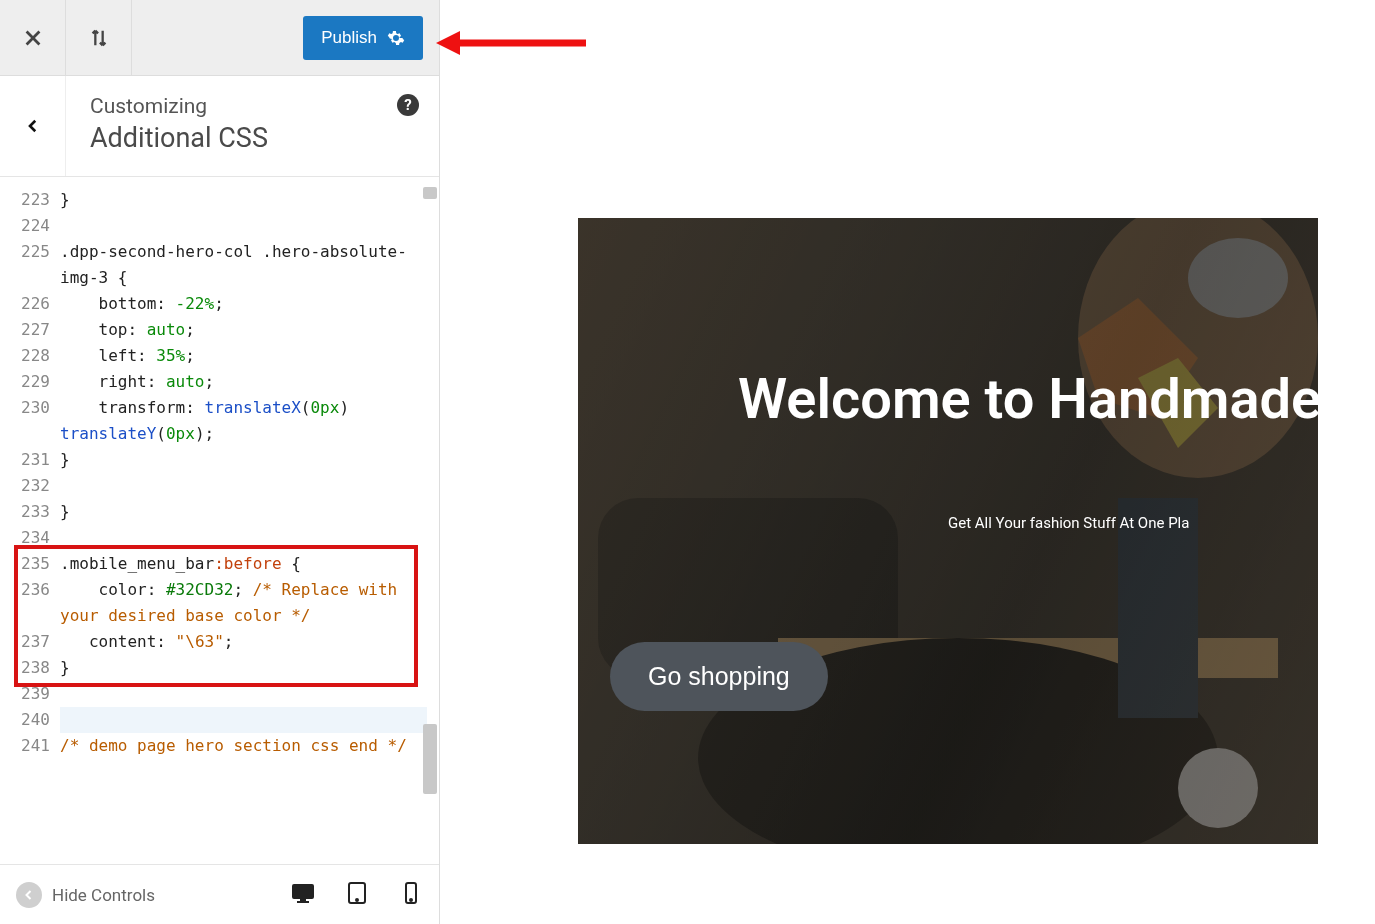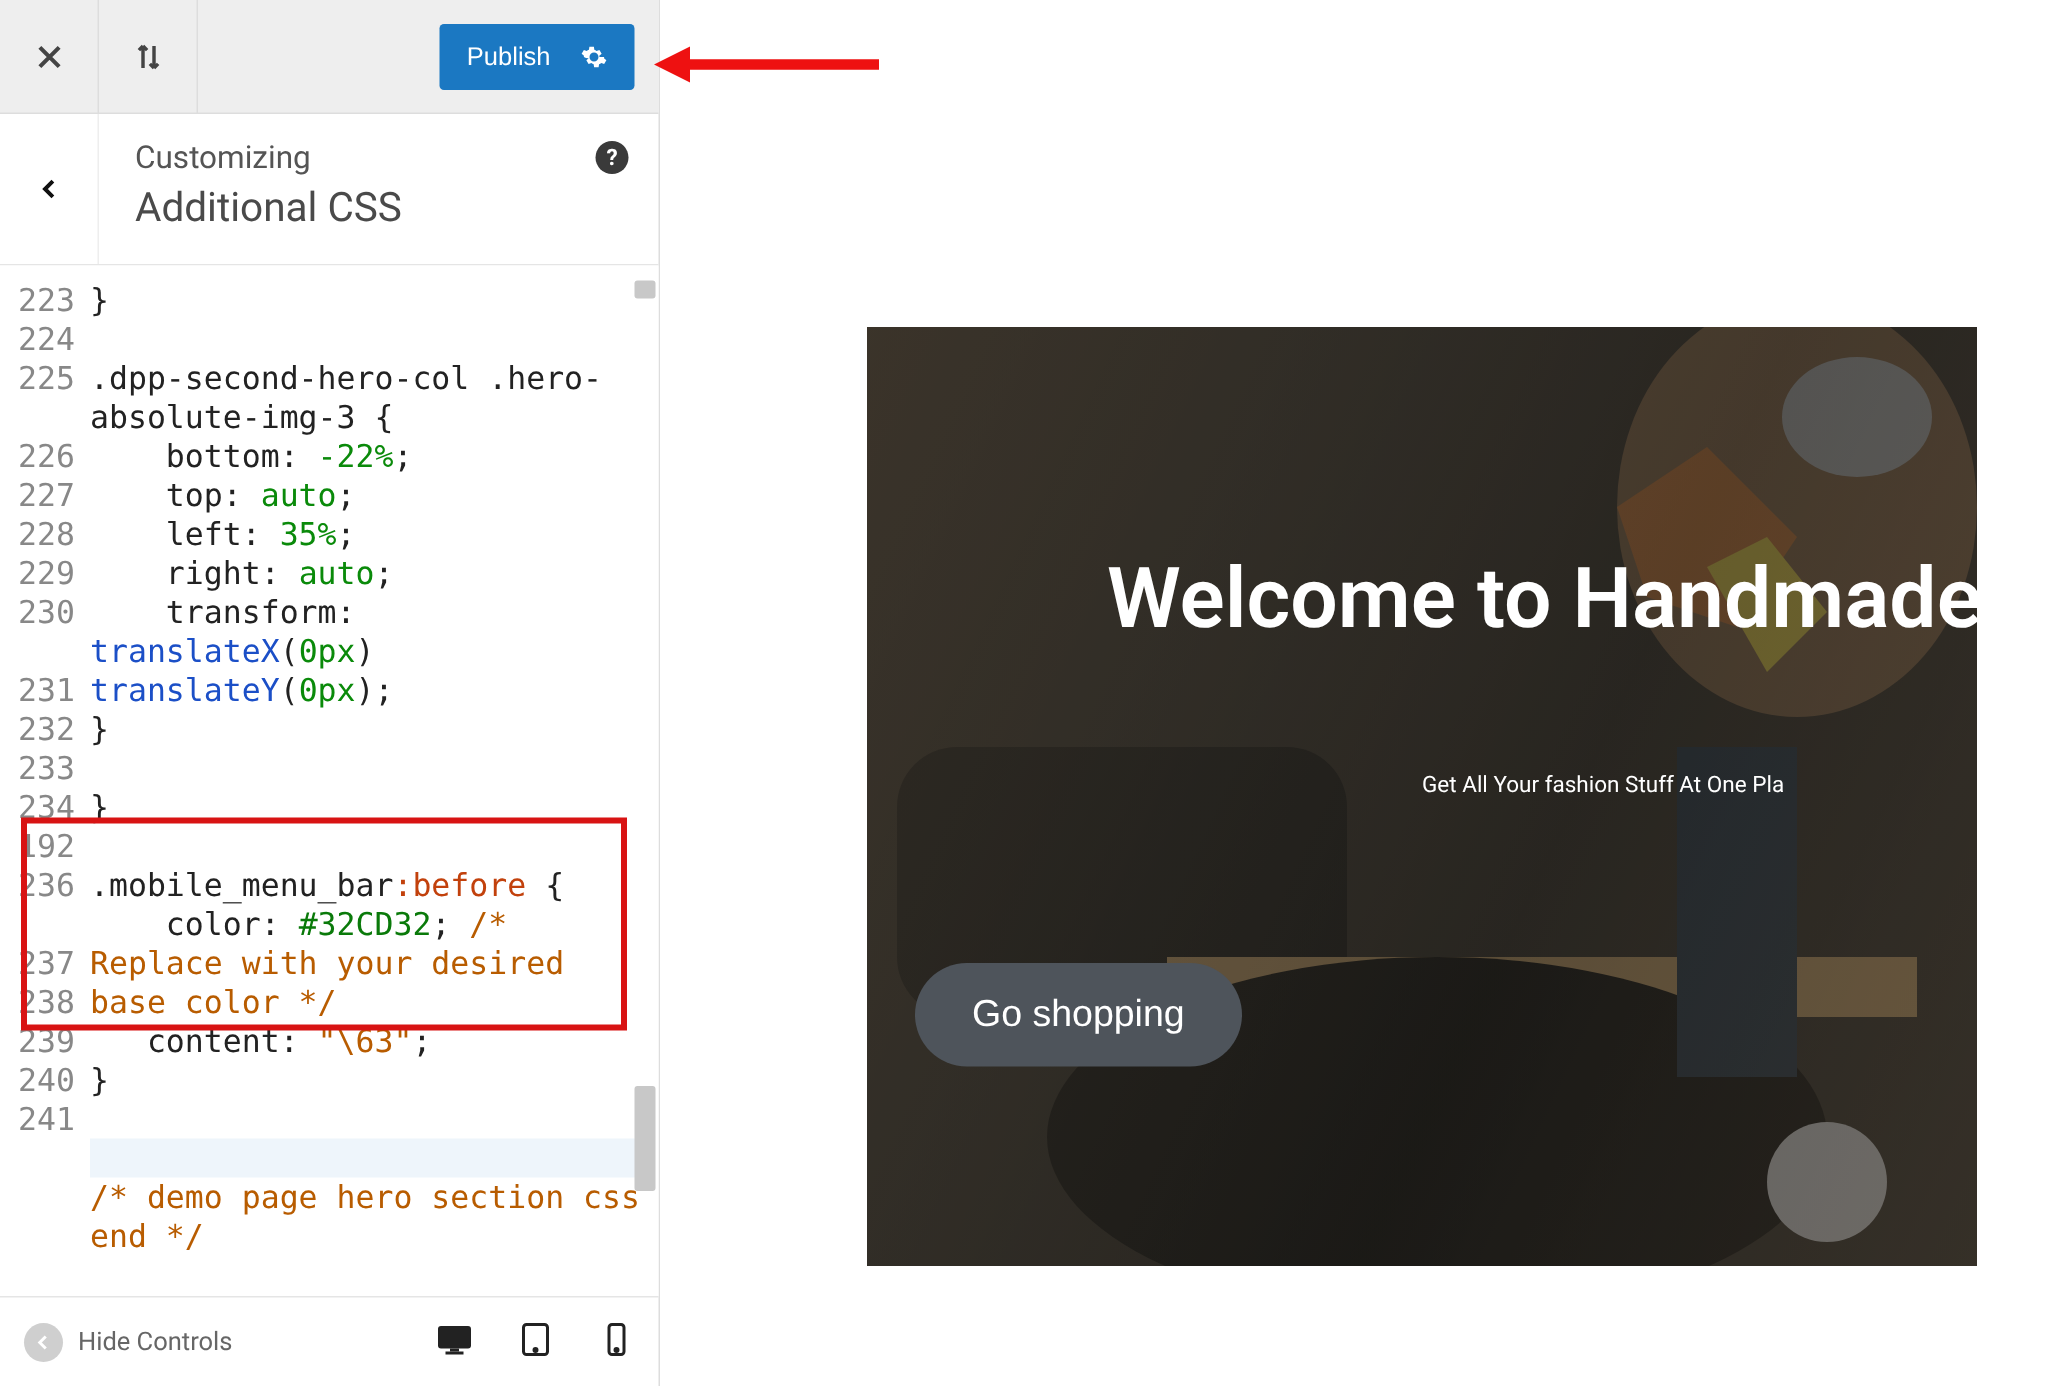--- a/index.html
+++ b/index.html
@@ -8,35 +8,35 @@
 .app { display: flex; height: 924px; width: 1375px; }
 
 
 .sidebar { width: 440px; border-right: 1px solid #ddd; display: flex; flex-direction: column; background: #fff; }
 
 
 .topbar { height: 76px; background: #eeeeee; display: flex; align-items: center; border-bottom: 1px solid #ddd; position: relative; }
 .topbar .cell { width: 66px; height: 76px; display: flex; align-items: center; justify-content: center; border-right: 1px solid #ddd; cursor: pointer; color: #555; }
 .topbar .cell svg { width: 22px; height: 22px; }
 .topbar .spacer { flex: 1; }
-.publish-btn { background: #1b78c2; color: #fff; border: none; height: 44px; display: flex; align-items: center; padding: 0 18px; border-radius: 3px; margin-right: 16px; font-size: 17px; cursor: pointer; gap: 20px; }
+.publish-btn { background: #1b78c2; color: #fff; border: none; height: 44px; display: flex; align-items: center; padding: 0 18px; border-radius: 3px; margin-right: 16px; font-size: 17px; cursor: pointer; gap: 10px; }
 .publish-btn svg { width: 18px; height: 18px; fill: #fff; }
 
 
 .panel-header { display: flex; border-bottom: 1px solid #e5e5e5; }
 .back-cell { width: 66px; display: flex; align-items: center; justify-content: center; border-right: 1px solid #eee; cursor: pointer; }
 .back-cell svg { width: 18px; height: 18px; }
 .title-block { flex: 1; padding: 18px 20px 22px 24px; position: relative; }
 .title-block .eyebrow { font-size: 21px; color: #555; margin-bottom: 4px; }
 .title-block h1 { font-size: 27px; font-weight: 400; color: #4a4a4a; }
 .help-badge { position: absolute; top: 18px; right: 20px; width: 22px; height: 22px; border-radius: 50%; background: #3a3a3a; color: #fff; font-size: 15px; font-weight: 700; display: flex; align-items: center; justify-content: center; cursor: pointer; }
 
 
 .editor-wrap { flex: 1; overflow: hidden; position: relative; background: #fff; }
-.editor { display: flex; font-family: "Consolas", "Monaco", monospace; font-size: 21px; line-height: 26px; height: 100%; overflow-y: auto; padding-top: 10px; }
+.editor { display: flex; font-family: "Consolas", "Monaco", monospace; font-size: 16px; line-height: 26px; height: 100%; overflow-y: auto; padding-top: 10px; }
 .gutter { width: 60px; text-align: right; color: #888; padding-right: 10px; user-select: none; flex-shrink: 0; }
 .gutter div { height: 26px; }
 .code { flex: 1; padding-right: 12px; color: #222; white-space: pre-wrap; word-break: break-word; }
 .code .line { min-height: 26px; }
 .tok-sel { color: #222; }
 .tok-pseudo { color: #c2410c; }
 .tok-num { color: #0a8a0a; }
 .tok-str { color: #b85c00; }
 .tok-fn { color: #1b4fc7; }
 .tok-comment { color: #b85c00; }
@@ -118,21 +118,21 @@
             <div style="height: 52px;">225</div>
             <div style="height: 26px;">226</div>
             <div style="height: 26px;">227</div>
             <div style="height: 26px;">228</div>
             <div style="height: 26px;">229</div>
             <div style="height: 52px;">230</div>
             <div style="height: 26px;">231</div>
             <div style="height: 26px;">232</div>
             <div style="height: 26px;">233</div>
             <div style="height: 26px;">234</div>
-            <div style="height: 26px;">192</div>
+            <div style="height: 26px;">235</div>
             <div style="height: 52px;">236</div>
             <div style="height: 26px;">237</div>
             <div style="height: 26px;">238</div>
             <div style="height: 26px;">239</div>
             <div style="height: 26px;">240</div>
             <div style="height: 26px;">241</div>
           </div>
         <div class="code" id="code"><div class="line"><span>}</span></div><div class="line">&nbsp;</div><div class="line"><span class="tok-sel">.dpp-second-hero-col .hero-absolute-img-3 {</span></div><div class="line"><span>    bottom: </span><span class="tok-num">-22%</span><span>;</span></div><div class="line"><span>    top: </span><span class="tok-num">auto</span><span>;</span></div><div class="line"><span>    left: </span><span class="tok-num">35%</span><span>;</span></div><div class="line"><span>    right: </span><span class="tok-num">auto</span><span>;</span></div><div class="line"><span>    transform: </span><span class="tok-fn">translateX</span><span>(</span><span class="tok-num">0px</span><span>) </span><span class="tok-fn">translateY</span><span>(</span><span class="tok-num">0px</span><span>);</span></div><div class="line"><span>}</span></div><div class="line">&nbsp;</div><div class="line"><span>}</span></div><div class="line">&nbsp;</div><div class="line"><span class="tok-sel">.mobile_menu_bar</span><span class="tok-pseudo">:before</span><span> {</span></div><div class="line"><span>    color: </span><span class="tok-hex">#32CD32</span><span>; </span><span class="tok-comment">/* Replace with your desired base color */</span></div><div class="line"><span>   content: </span><span class="tok-str">"\63"</span><span>;</span></div><div class="line"><span>}</span></div><div class="line">&nbsp;</div><div class="line cursor-line">&nbsp;</div><div class="line"><span class="tok-comment">/* demo page hero section css end */</span></div></div>
       </div>
       <div class="highlight-box" id="hlbox" style="left: 14px; top: 368px; width: 404px; height: 142px;"></div>

